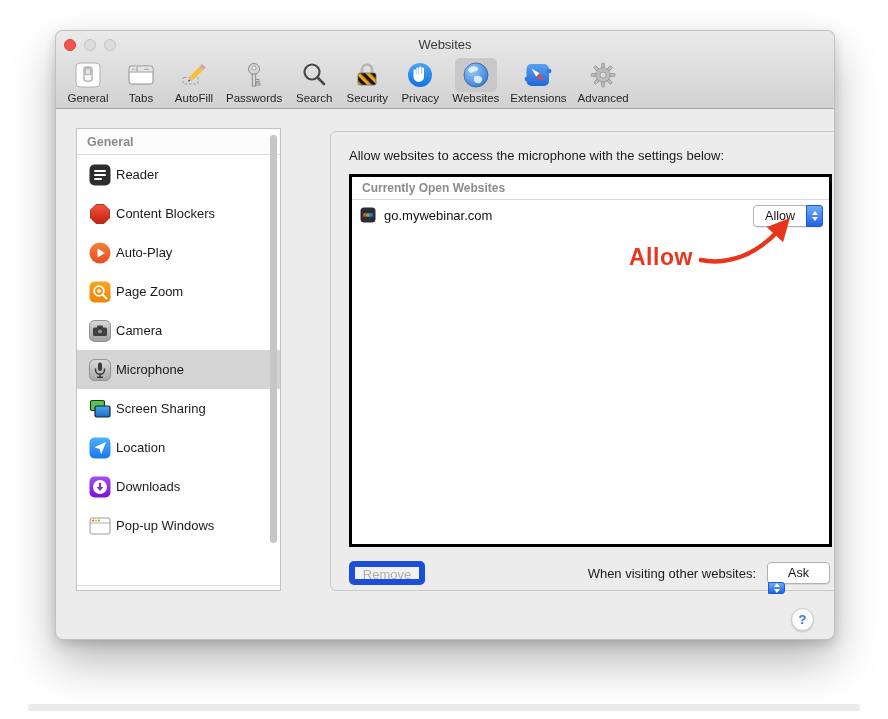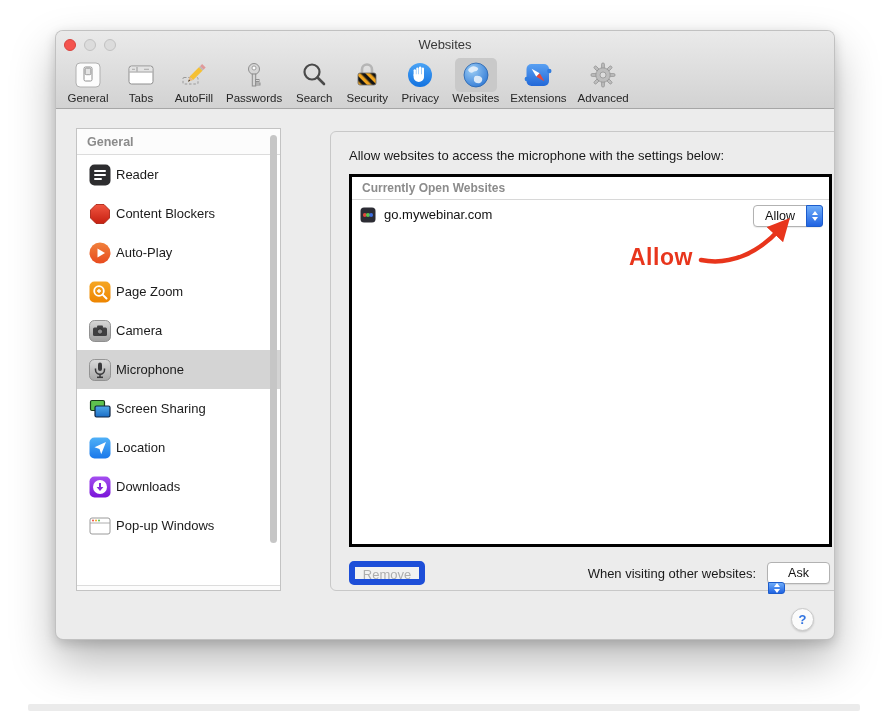--- a/index.html
+++ b/index.html
@@ -41,21 +41,21 @@
     border-radius:4px; background:#c6c6c6; }
 
   
   .panel { position:absolute; left:237px; top:100px; width:535px; height:460px;
     border:1px solid #c8c8c8; border-radius:6px; background:#ececec;margin-left:37px; }
   .instruction { position:absolute; left:18px; top:16px; font-size:13px; color:#1a1a1a; }
   .site-table { position:absolute; left:18px; top:42px; width:483px; height:373px;
     background:#ffffff; border:3px solid #000000; }
   .table-header { height:23px; line-height:23px; padding-left:10px; font-size:12px;
     font-weight:700; color:#8c8c8c; border-bottom:1px solid #d8d8d8; }
-  .site-row { display:flex; align-items:flex-start; gap:8px; padding:7px 8px 0 8px; }
+  .site-row { display:flex; align-items:center; gap:8px; padding:7px 8px 0 8px; }
   .site-name { font-size:13px; color:#111; }
 
   .dropdown { position:absolute; display:flex; align-items:stretch; background:#fff;
     border:1px solid #b2b2b2; border-radius:4px; height:22px;
     box-shadow:0 1px 1px rgba(0,0,0,0.08); }
   .dd-value { flex:1; text-align:center; font-size:12.5px; color:#111; line-height:20px; padding:0 4px; }
   .dd-stepper { width:17px; background:linear-gradient(#6fadf9,#2063e2); border-radius:0 3px 3px 0;
     display:flex; flex-direction:column; align-items:center; justify-content:center; gap:2px;
     margin:-1px -1px -1px 0; border:1px solid #1c5ccc; }
   .chev-up { width:0; height:0; border-left:3.5px solid transparent; border-right:3.5px solid transparent;

